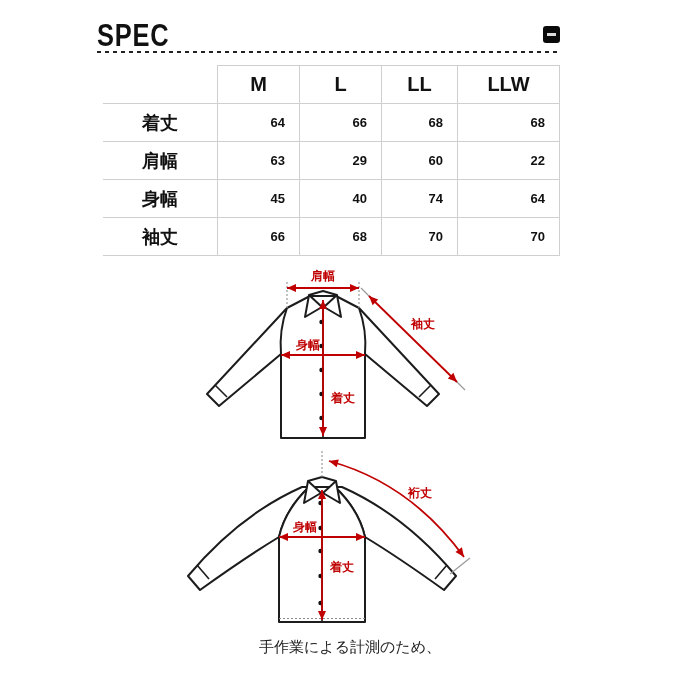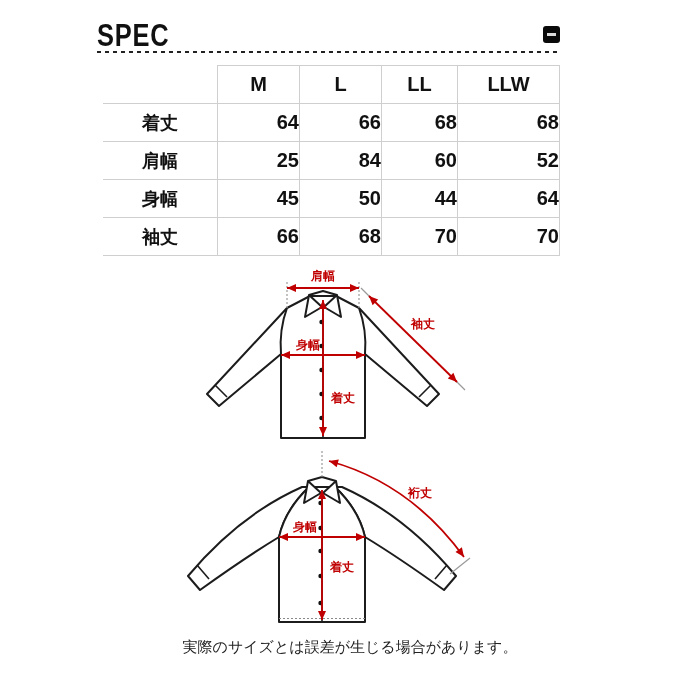--- a/index.html
+++ b/index.html
@@ -31,21 +31,21 @@
     font-weight:700;font-size:20px;color:#111;
   }
   table.size .c-label{width:114px;}
   table.size .c-m{width:81px;}
   table.size .c-l{width:81px;}
   table.size .c-ll{width:75px;text-align:center;}
   table.size .c-llw{width:101px;}
   table.size th{text-align:center;font-size:20px;}
   table.size th.blank{border:none;background:transparent;}
   table.size td.rowlab{text-align:center;font-size:18px;border-left:none;}
-  table.size td.val{text-align:right;font-size:20px;}
+  table.size td.val{text-align:right;padding-right:14px;font-size:13px;}
 
   
   .diag{pointer-events:none;}
   svg text{font-family:"Liberation Sans","DejaVu Sans",sans-serif;font-weight:700;font-size:12px;}
 
   
   .note{
     left:0;top:636px;width:700px;text-align:center;font-size:15px;line-height:21px;color:#222;
   }
 </style>
@@ -71,30 +71,30 @@
   </tr>
   <tr>
     <td class="rowlab">着丈</td>
     <td class="val">64</td>
     <td class="val">66</td>
     <td class="val">68</td>
     <td class="val">68</td>
   </tr>
   <tr>
     <td class="rowlab">肩幅</td>
-    <td class="val">25</td>
-    <td class="val">84</td>
+    <td class="val">63</td>
+    <td class="val">29</td>
     <td class="val">60</td>
-    <td class="val">52</td>
+    <td class="val">22</td>
   </tr>
   <tr>
     <td class="rowlab">身幅</td>
     <td class="val">45</td>
-    <td class="val">50</td>
-    <td class="val">44</td>
+    <td class="val">40</td>
+    <td class="val">74</td>
     <td class="val">64</td>
   </tr>
   <tr>
     <td class="rowlab">袖丈</td>
     <td class="val">66</td>
     <td class="val">68</td>
     <td class="val">70</td>
     <td class="val">70</td>
   </tr>
 </tbody>
@@ -187,14 +187,14 @@
       <polygon points="152,175 148,166 156,166"></polygon>
   </g>
   <g fill="#c00000">
     <text x="250" y="52" text-anchor="middle">裄丈</text>
     <text x="135" y="86" text-anchor="middle">身幅</text>
     <text x="160" y="126" text-anchor="start">着丈</text>
   </g>
 </svg>
 
 <div class="abs note">
-  <div>実際のサイズとは誤差が生じる場合があります。</div>
+  <div>手作業による計測のため、</div>
 </div>
 
 </body></html>

